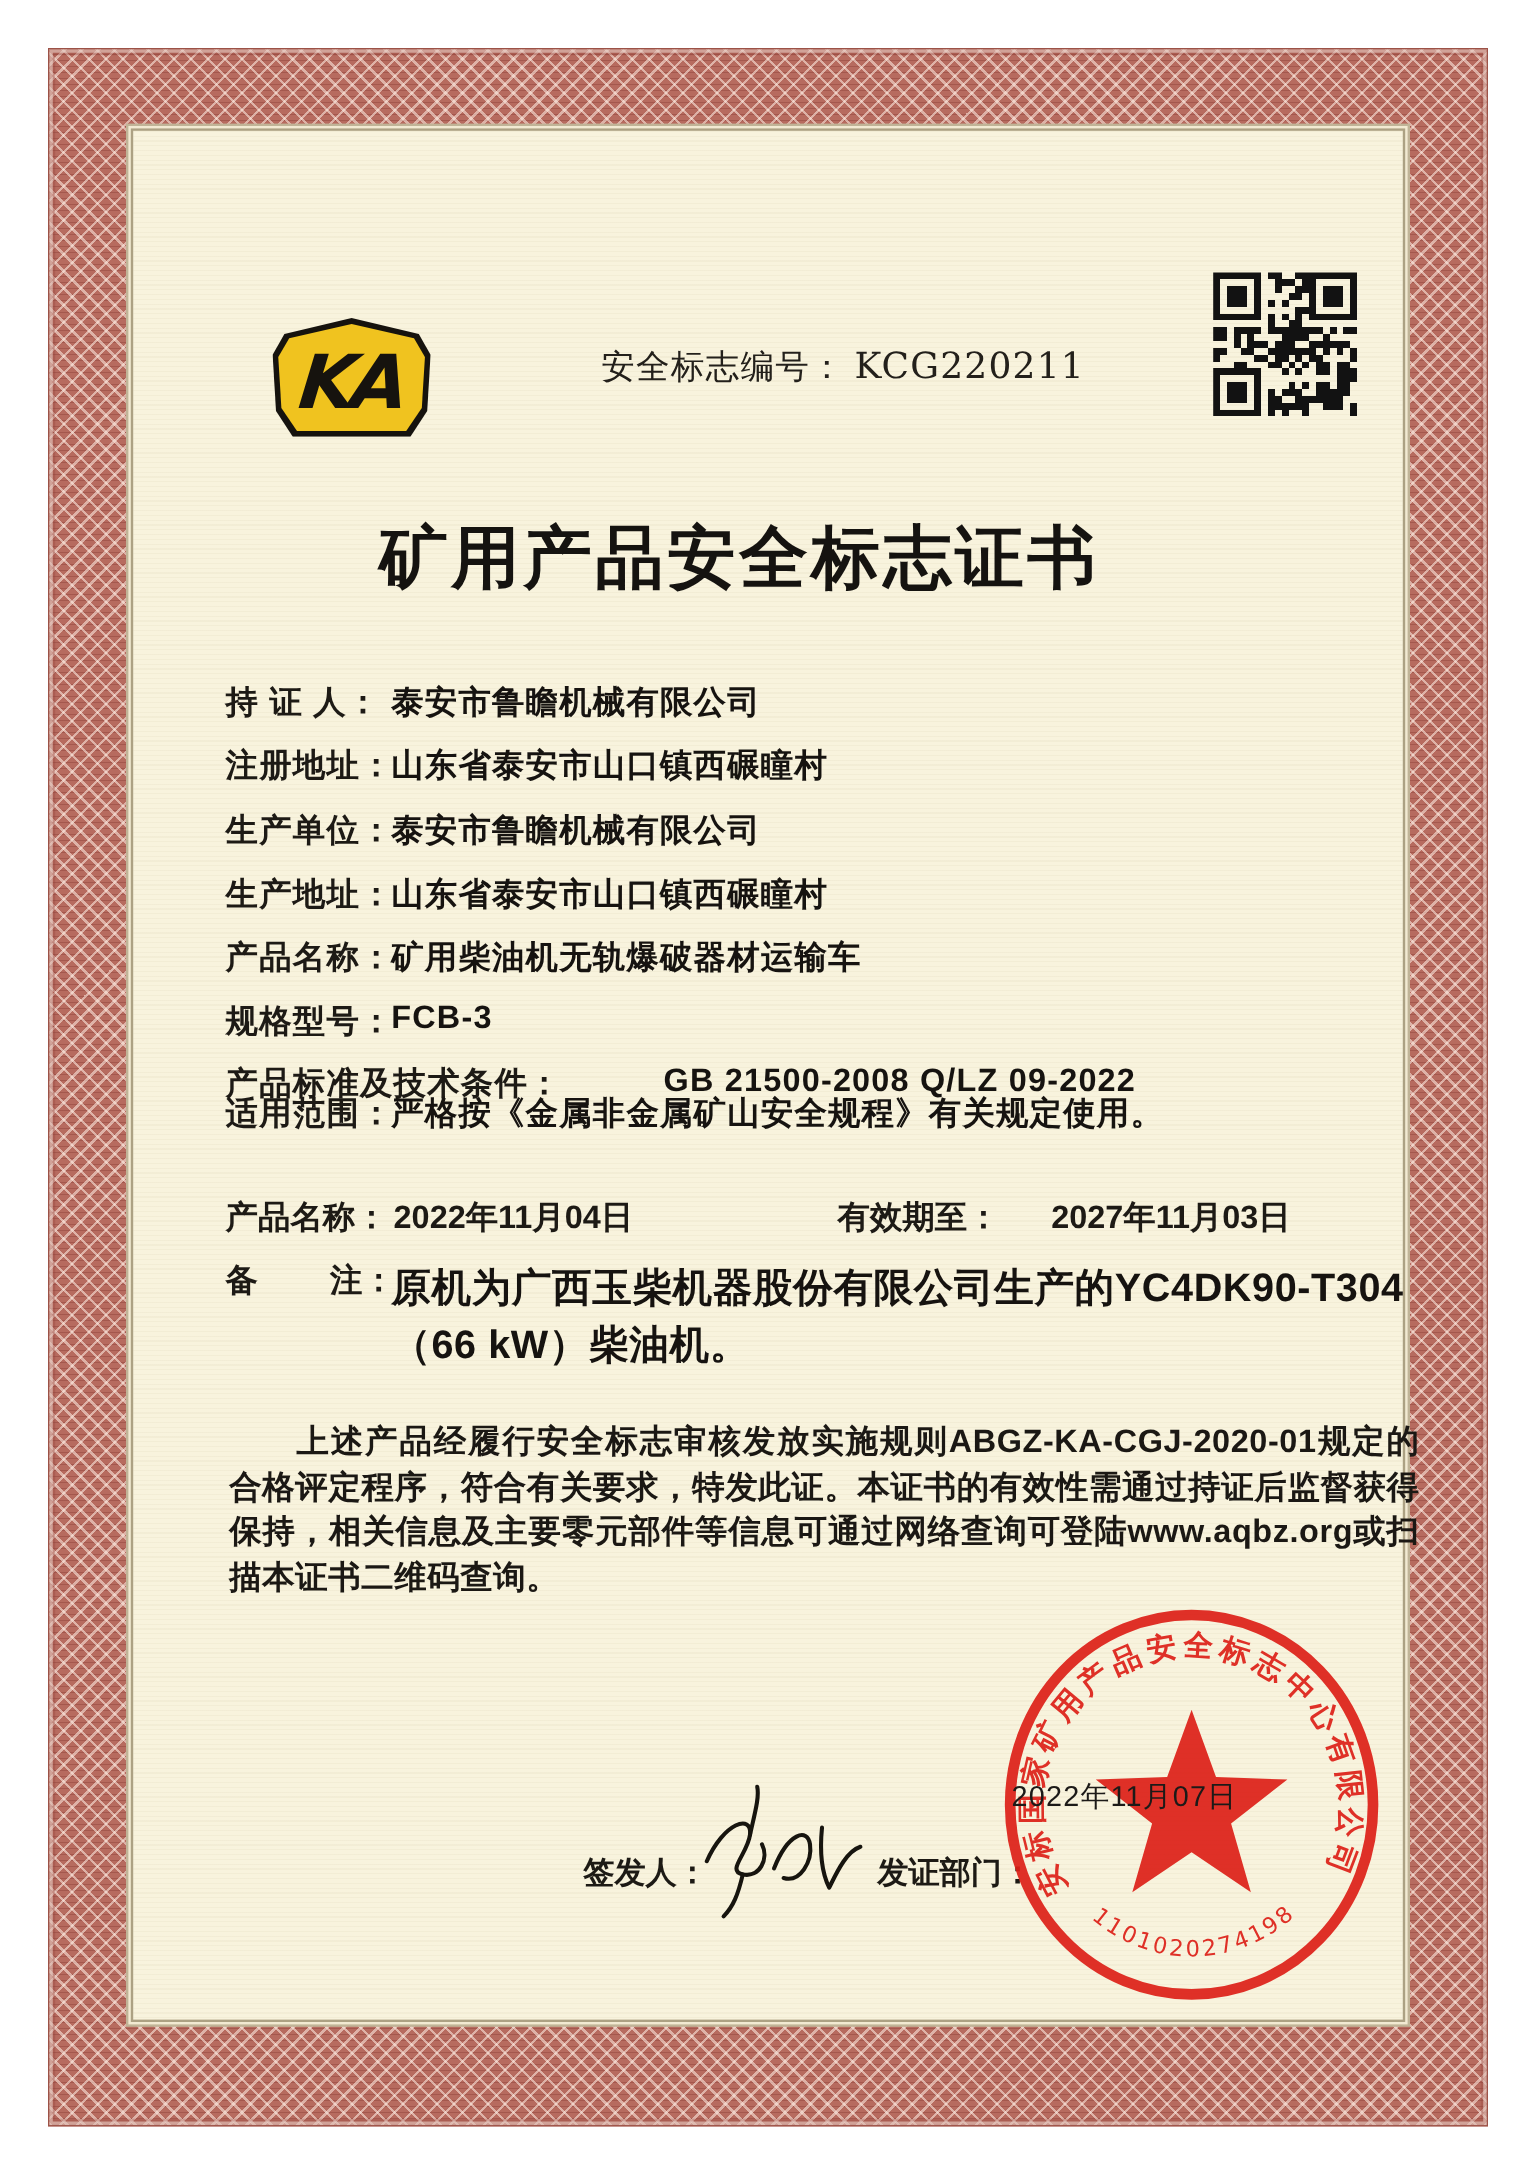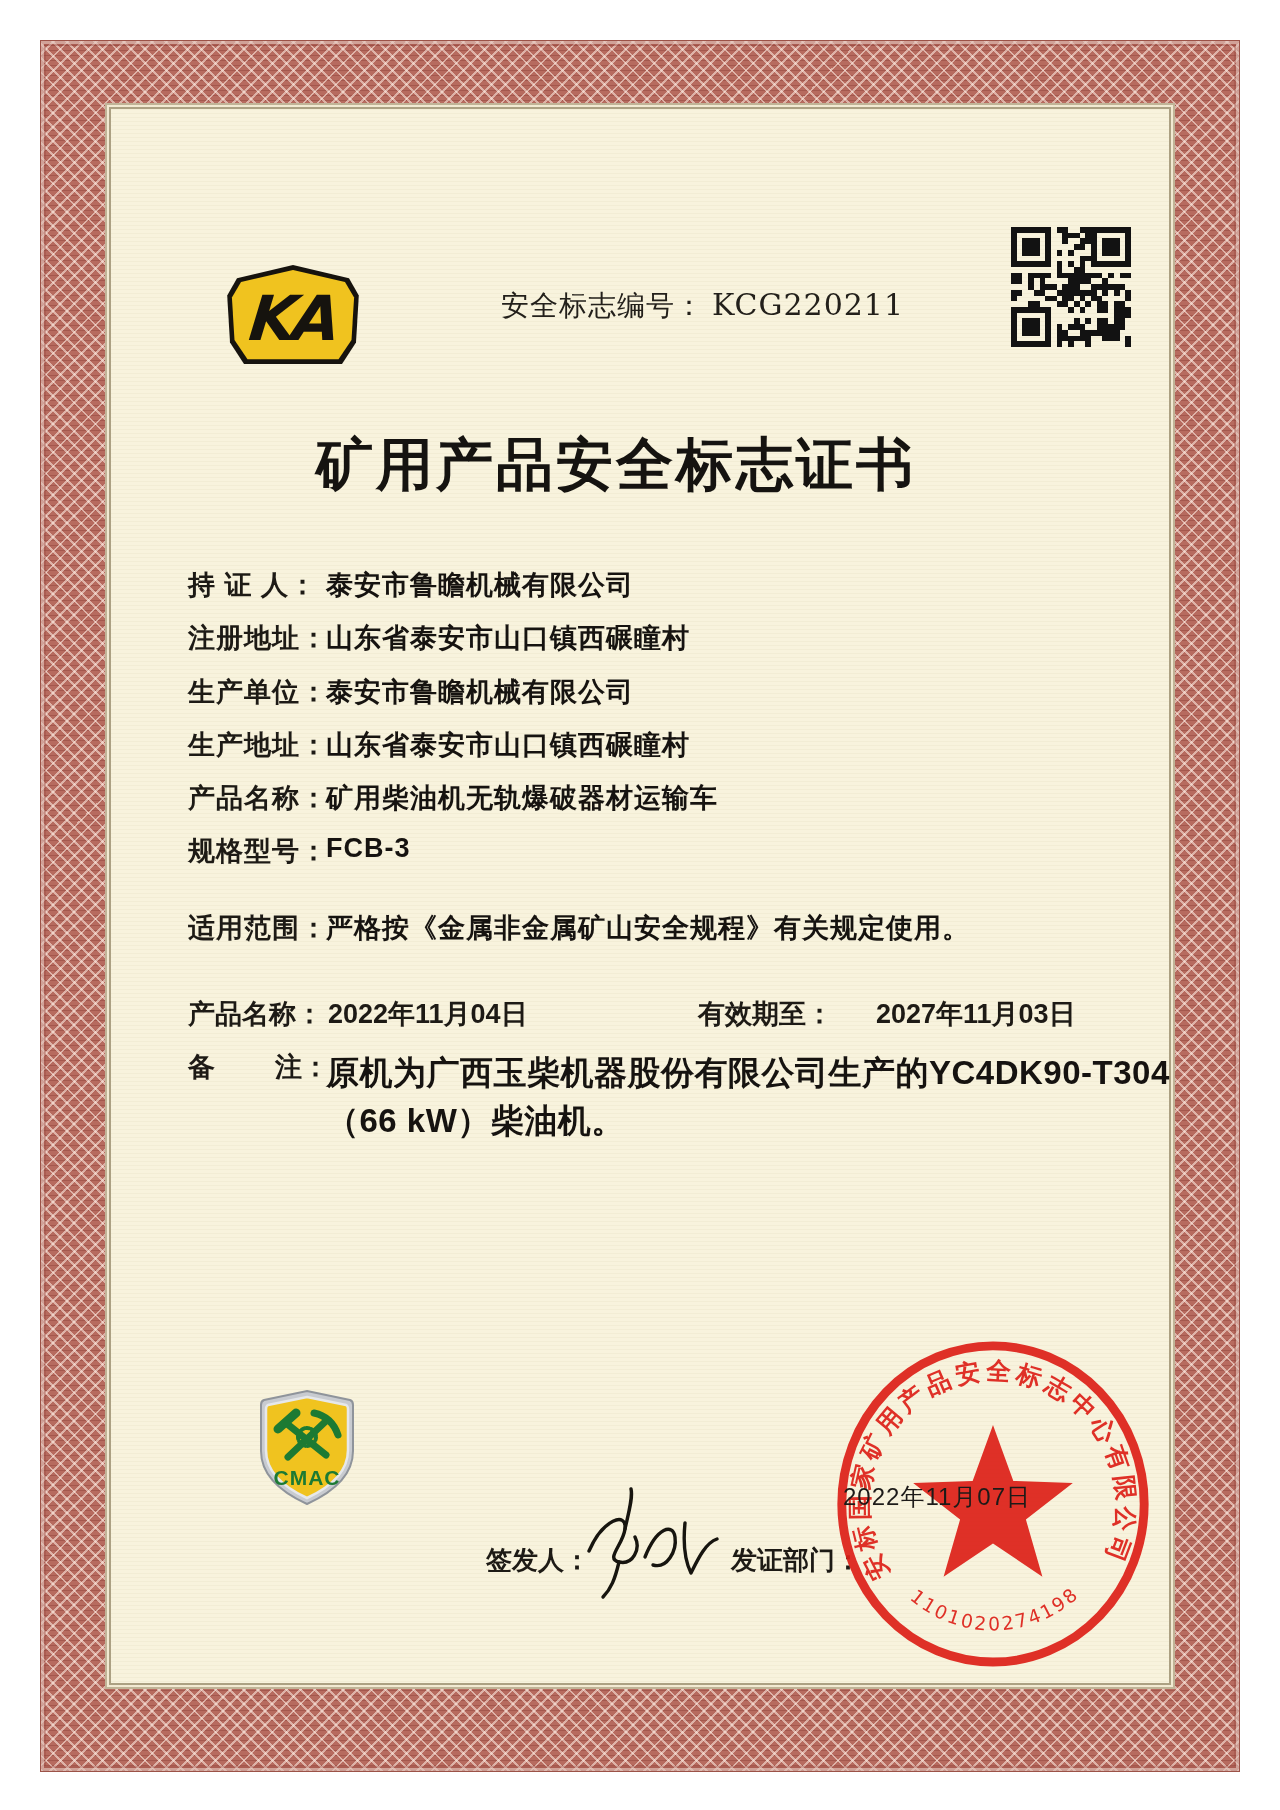--- a/index.html
+++ b/index.html
@@ -373,50 +373,41 @@
         <span class="val">山东省泰安市山口镇西碾瞳村</span>
       </div>
       <div class="row" style="top:671px">
         <span class="lab">产品名称：</span>
         <span class="val">矿用柴油机无轨爆破器材运输车</span>
       </div>
       <div class="row" style="top:724px">
         <span class="lab">规格型号：</span>
         <span class="val">FCB-3</span>
       </div>
+      <div class="row" style="top:776px">
+        <span class="lab">产品标准及技术条件：</span>
+        <span class="val std">GB 21500-2008 Q/LZ 09-2022</span>
+      </div>
       <div class="row" style="top:801px">
         <span class="lab">适用范围：</span>
         <span class="val">严格按《金属非金属矿山安全规程》有关规定使用。</span>
       </div>
 
       <div class="dates">
         <span class="d-ilab">产品名称：</span>
         <span class="d-ival">2022年11月04日</span>
         <span class="d-vlab">有效期至：</span>
         <span class="d-vval">2027年11月03日</span>
       </div>
 
       <div class="remark-lab">备        注：</div>
       <div class="remark-val">原机为广西玉柴机器股份有限公司生产的YC4DK90-T304（66 kW）柴油机。</div>
 
-
-      <div class="cmac">
-        <svg viewBox="0 0 102 118" xmlns="http://www.w3.org/2000/svg">
-          <path d="M51 2 L94 11 Q97 12 97 16 L97 62 Q97 94 51 115 Q5 94 5 62 L5 16 Q5 12 8 11 Z" fill="#c8cbd0" stroke="#8f949b" stroke-width="2"></path>
-          <path d="M51 8 L90 16 Q92 17 92 20 L92 61 Q92 90 51 109 Q10 90 10 61 L10 20 Q10 17 12 16 Z" fill="#f0c31f" stroke="#e6e8ea" stroke-width="2.5"></path>
-          <g stroke="#1c7a33" fill="none" stroke-linecap="round">
-            <path d="M30 34 L70 66" stroke-width="7"></path>
-            <path d="M22 40 L40 24" stroke-width="9"></path>
-            <path d="M70 32 L32 68" stroke-width="7"></path>
-            <path d="M58 24 Q76 28 82 46" stroke-width="7"></path>
-            <circle cx="51" cy="48" r="9" stroke-width="4" stroke-dasharray="3 2.2"></circle>
-          </g>
-          <text x="51" y="96" text-anchor="middle" font-size="21" font-weight="bold" fill="#1c7a33" letter-spacing="1" font-family="Liberation Sans, DejaVu Sans, sans-serif">CMAC</text>
-        </svg>
-      </div>
+      <div class="para">上述产品经履行安全标志审核发放实施规则ABGZ-KA-CGJ-2020-01规定的合格评定程序，符合有关要求，特发此证。本证书的有效性需通过持证后监督获得保持，相关信息及主要零元部件等信息可通过网络查询可登陆www.aqbz.org或扫描本证书二维码查询。</div>
+
 
       <span class="signer-lab">签发人：</span>
       <div class="signature">
         <svg viewBox="0 0 170 120" xmlns="http://www.w3.org/2000/svg">
           <g stroke="#17150f" stroke-width="3.4" fill="none" stroke-linecap="round" stroke-linejoin="round">
             <path d="M16 66 C30 34 54 26 52 44 C50 60 32 74 46 77 C60 80 68 64 62 52"></path>
             <path d="M52 44 C56 26 60 12 58 4"></path>
             <path d="M46 77 C42 94 38 104 30 112"></path>
             <path d="M72 72 C84 42 100 38 102 52 C104 66 94 84 80 80"></path>
             <path d="M112 38 C110 58 112 76 118 88 C124 76 132 58 144 54"></path>

